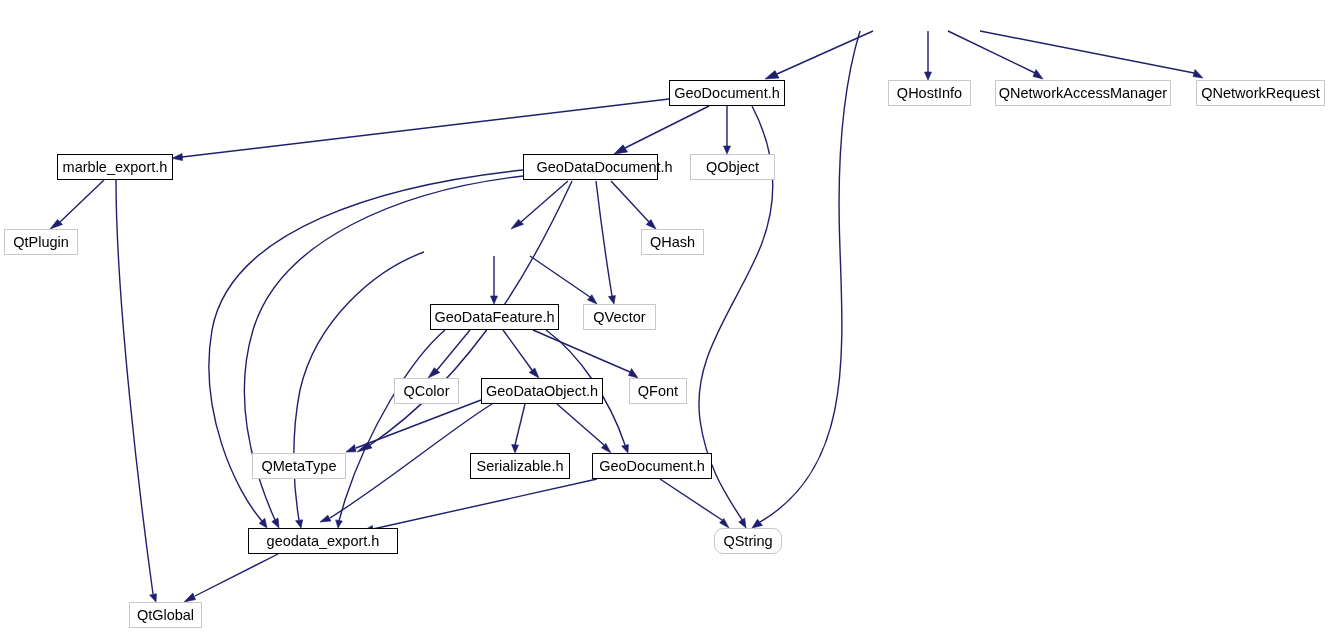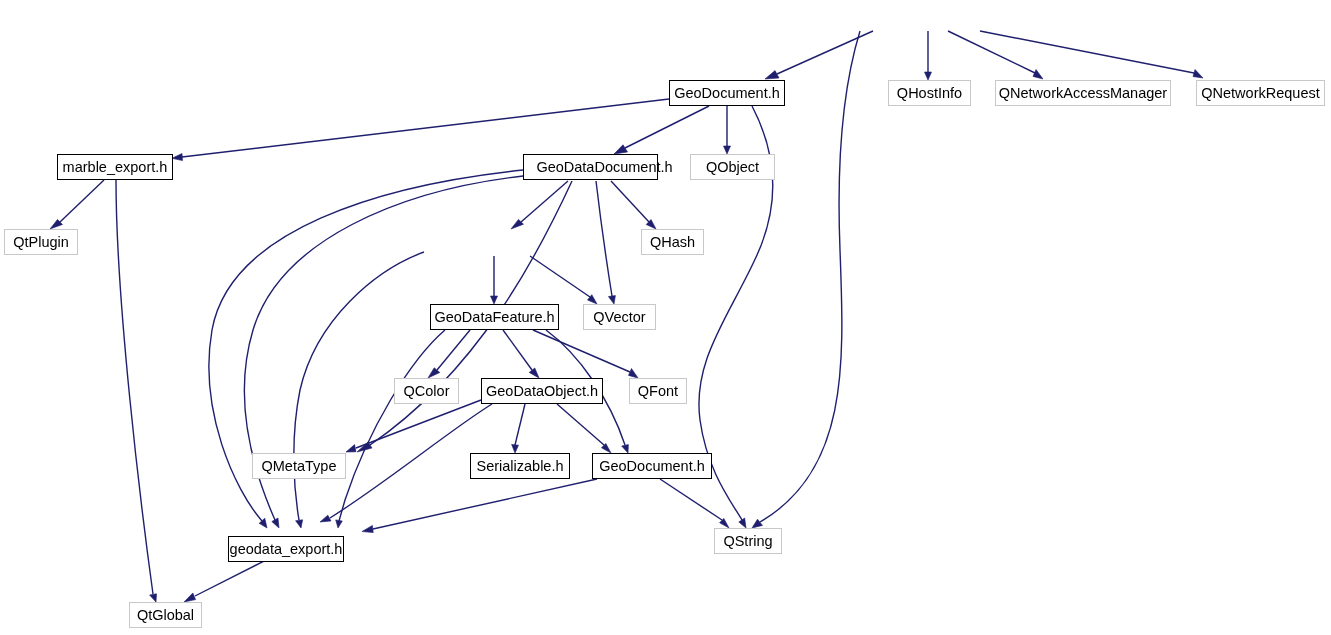--- a/index.html
+++ b/index.html
@@ -223,24 +223,24 @@
   </div>
 
   <div class="node-box header" style="left:470px; top:453px; width:100px;">
     <span>Serializable.h</span>
   </div>
 
   <div class="node-box header" style="left:592px; top:453px; width:120px;">
     <span>GeoDocument.h</span>
   </div>
 
-  <div class="node-box header" style="left:228px; top:528px; width:116px;margin-top:8px;">
+  <div class="node-box header" style="left:248px; top:528px; width:150px;">
     <span>geodata_export.h</span>
   </div>
 
-  <div class="node-box" style="left:714px; top:528px; width:68px;">
+  <div class="node-box" style="left:714px; top:528px; width:68px;border-radius:9px;">
     <span>QString</span>
   </div>
 
   <div class="node-box" style="left:129px; top:602px; width:73px;">
     <span>QtGlobal</span>
   </div>
 </div>
 
 </body></html>

